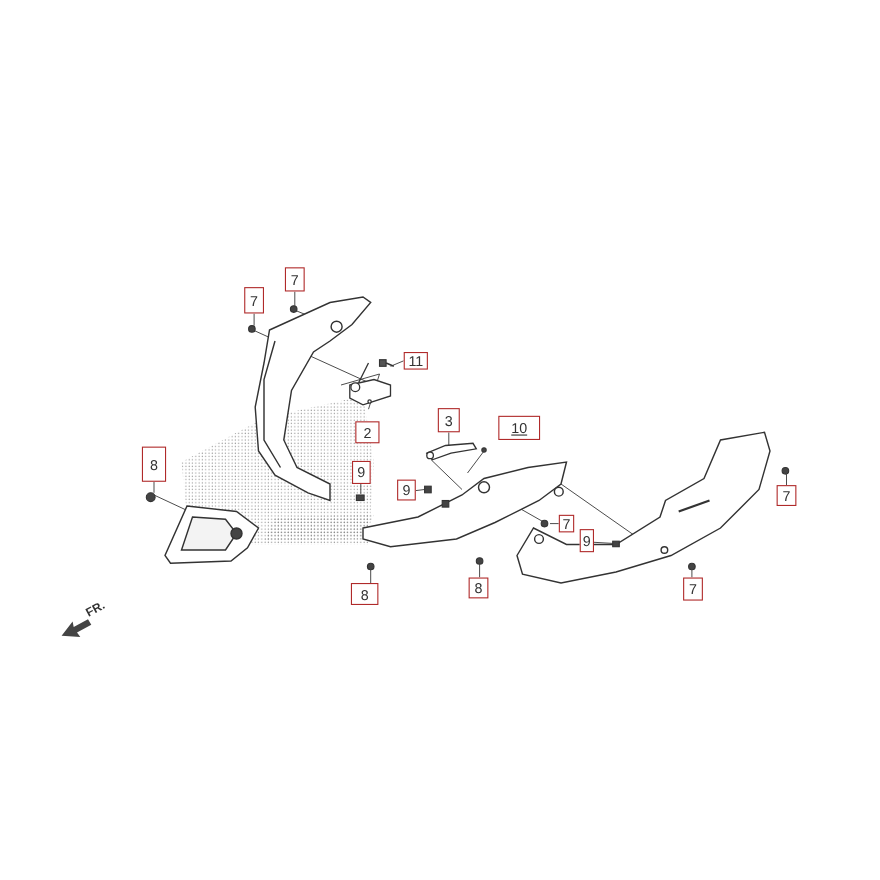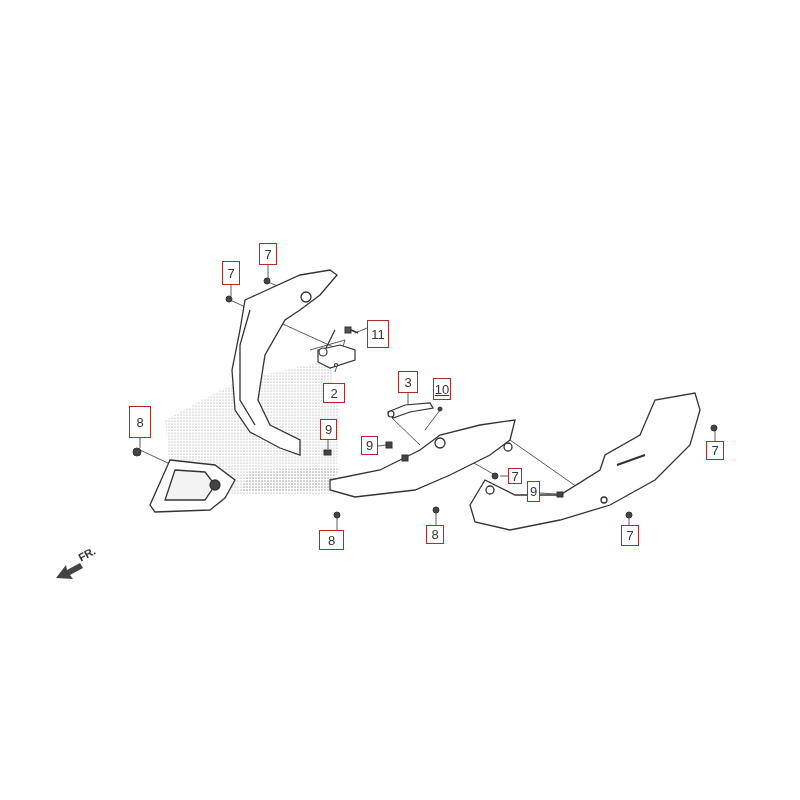--- a/index.html
+++ b/index.html
@@ -125,24 +125,24 @@
   <g fill="#444">
     <path d="M56,578 L66,565 L67,570 L80,563 L83,568 L70,575 L73,579 Z"></path>
   </g>
 </svg>
 
 <span class="fr-label">FR.</span>
 
 <div id="callouts">
     <div class="callout" style="left: 259px; top: 243px; width: 18px; height: 22px;">7</div>
     <div class="callout" style="left: 222px; top: 261px; width: 18px; height: 24px;">7</div>
-    <div class="callout" style="left: 367px; top: 320px; width: 22px; height: 28px;">11</div>
+    <div class="callout" style="left: 367px; top: 320px; width: 22px; height: 16px;">11</div>
     <div class="callout" style="left: 323px; top: 383px; width: 22px; height: 20px;">2</div>
     <div class="callout" style="left: 398px; top: 371px; width: 20px; height: 22px;">3</div>
-    <div class="callout" style="left: 433px; top: 378px; width: 18px; height: 22px; text-decoration: underline;">10</div>
+    <div class="callout" style="left: 453px; top: 378px; width: 38px; height: 22px; text-decoration: underline;">10</div>
     <div class="callout" style="left: 129px; top: 406px; width: 22px; height: 32px;">8</div>
     <div class="callout" style="left: 320px; top: 419px; width: 17px; height: 21px;">9</div>
     <div class="callout" style="left: 361px; top: 436px; width: 17px; height: 19px;">9</div>
     <div class="callout" style="left: 508px; top: 468px; width: 14px; height: 16px;">7</div>
     <div class="callout" style="left: 527px; top: 481px; width: 13px; height: 21px;">9</div>
     <div class="callout" style="left: 706px; top: 441px; width: 18px; height: 19px;">7</div>
     <div class="callout" style="left: 319px; top: 530px; width: 25px; height: 20px;">8</div>
     <div class="callout" style="left: 426px; top: 525px; width: 18px; height: 19px;">8</div>
     <div class="callout" style="left: 621px; top: 525px; width: 18px; height: 21px;">7</div>
   </div>

